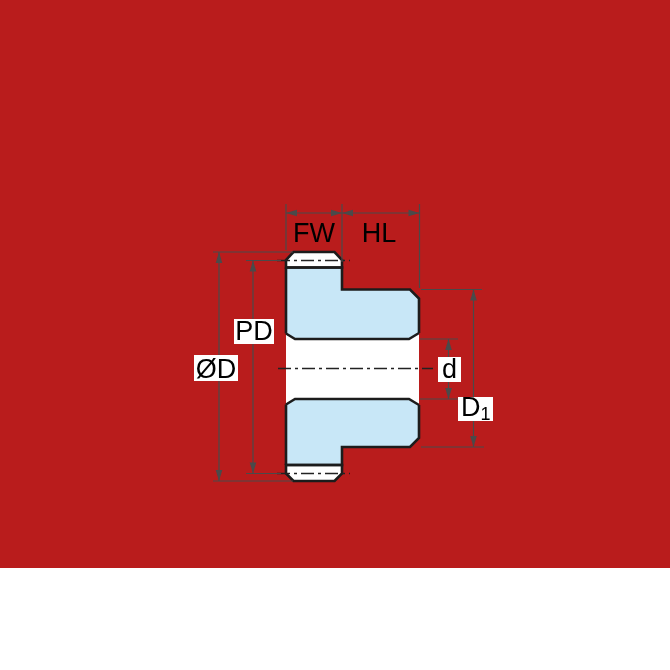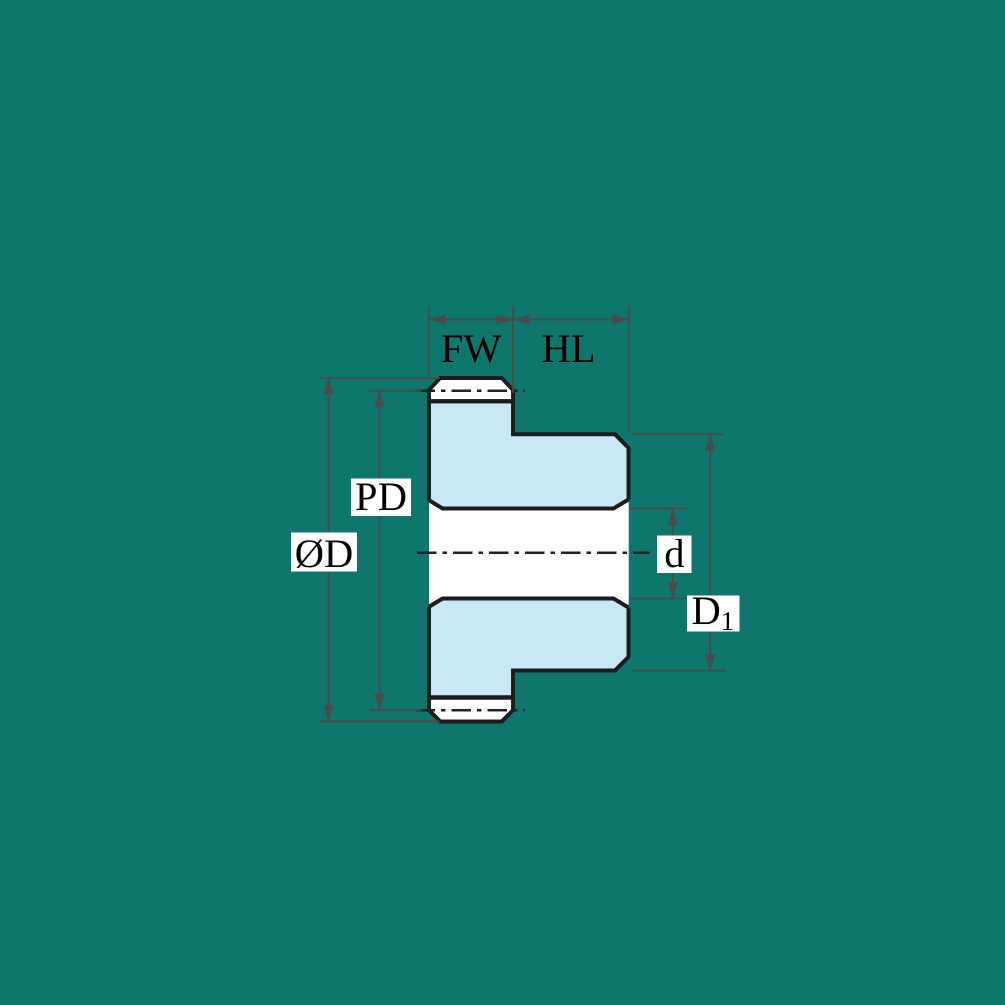--- a/index.html
+++ b/index.html
@@ -4,24 +4,23 @@
 <style>
   html, body {
     margin: 0;
     padding: 0;
     background: #ffffff;
     font-family: "Liberation Sans", "DejaVu Sans", sans-serif;
   }
   .canvas {
     position: relative;
     width: 670px;
-    height: 670px;
-    background: #0f766e;
+    height: 568px;
+    background: #b91c1c;
     overflow: hidden;
-    font-family: Liberation Serif, serif;
   }
   svg { display: block; }
 
   .outline      { fill: none; stroke: #1c1c1c; stroke-width: 2.6; stroke-linejoin: miter; }
   .cap          { fill: #ffffff; stroke: #1c1c1c; stroke-width: 2.6; stroke-linejoin: miter; }
   .fill-shape   { stroke: none; }
   .bore-fill    { fill: #ffffff; stroke: none; }
   .centerline   { fill: none; stroke: #222222; stroke-width: 1.6; stroke-dasharray: 13 4 3 4; }
   .dimline      { fill: none; stroke: #4a4a4a; stroke-width: 1.2; }
   .arrow        { fill: #4a4a4a; stroke: none; }

